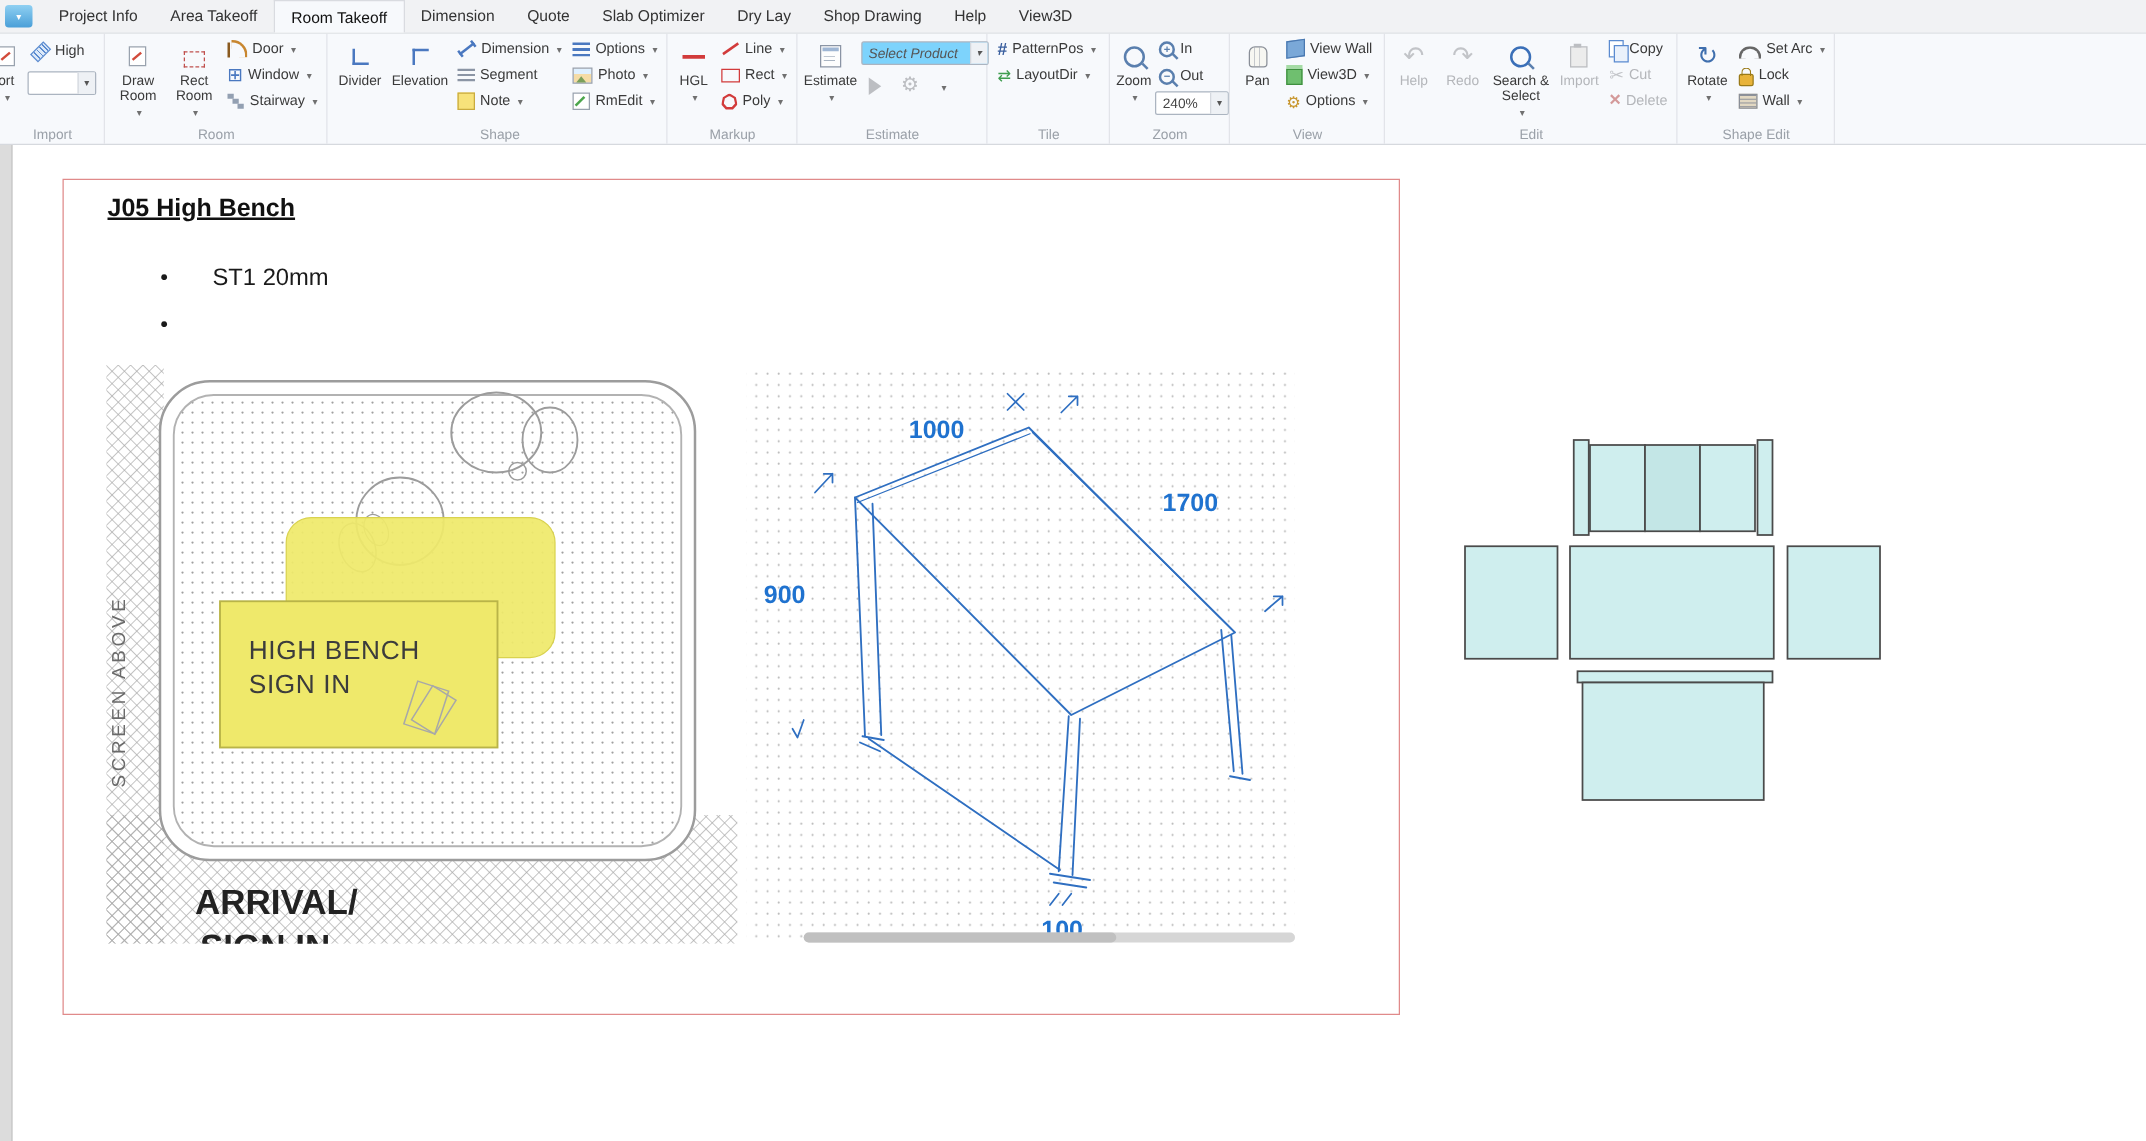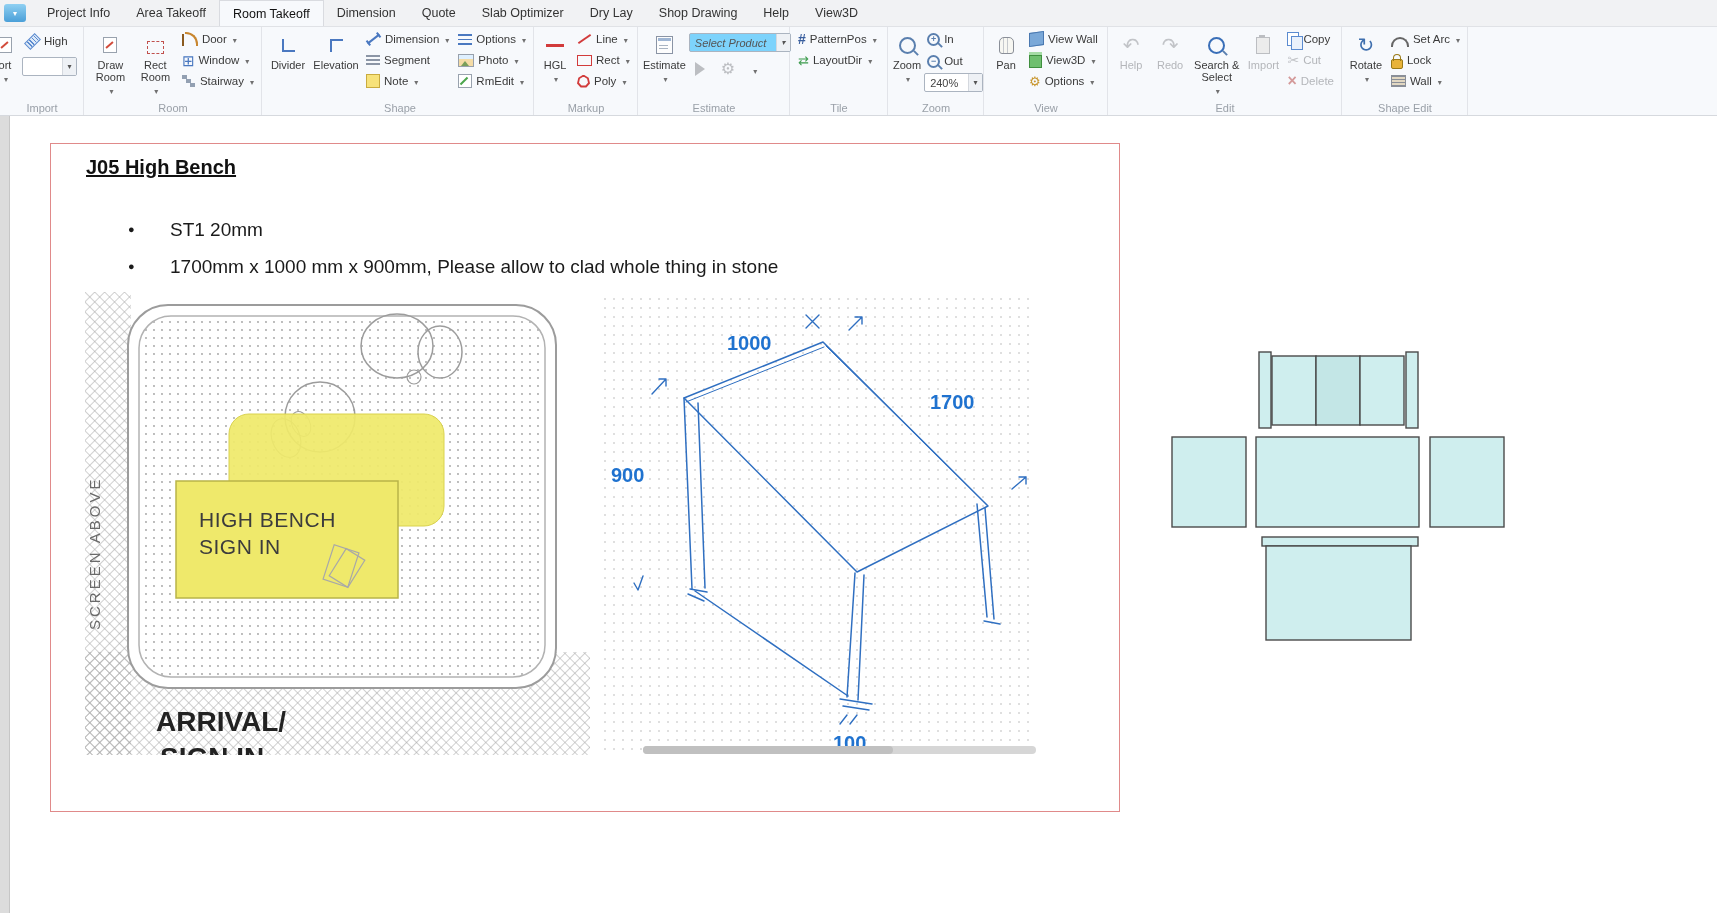--- a/index.html
+++ b/index.html
@@ -116,21 +116,21 @@
            background-image:linear-gradient(#8a8f98 1px,transparent 1px);background-size:100% 3px}
 
   
   .left-strip{position:absolute;left:0;top:115px;width:9px;bottom:0;background:#dcdcdc;
               border-right:1px solid #c6c6c6;z-index:3}
   .doc-border{position:absolute;left:50px;top:143px;width:1068px;height:667px;
               border:1px solid #e08a8a;background:#fff;z-index:1}
   .doc-title{position:absolute;left:86px;top:156px;font-size:20px;font-weight:bold;color:#111;
              text-decoration:underline;text-decoration-thickness:2px;z-index:4}
   .bullets{position:absolute;left:128px;top:204px;z-index:4}
-  .bullet-row{display:flex;align-items:flex-end;height:37px;font-size:19px;color:#1a1a1a}
+  .bullet-row{display:flex;align-items:center;height:37px;font-size:19px;color:#1a1a1a}
   .bdot{width:42px;flex:none}
   .bdot::before{content:"●";font-size:11px;position:relative;top:-3px}
   .overlay{position:absolute;left:0;top:0;z-index:2;pointer-events:none}
 </style>
 </head>
 <body>
 
 <div class="app">
 
   <div class="tabbar">
@@ -454,21 +454,20 @@
   <div class="left-strip"></div>
   <div class="doc-border"></div>
   <div class="doc-title">J05 High Bench</div>
   <div class="bullets">
     <div class="bullet-row">
       <span class="bdot"></span>
       <span>ST1 20mm</span>
     </div>
     <div class="bullet-row">
       <span class="bdot"></span>
-      <span>1700mm x 1000 mm x 900mm, Please allow to clad whole thing in stone</span>
     </div>
   </div>
 
   <svg class="overlay" width="1717" height="913" viewBox="0 0 1717 913">
     <defs>
       <pattern id="dots" width="8" height="8" patternUnits="userSpaceOnUse">
         <circle cx="2" cy="2" r="0.9" fill="#9f9f9f"></circle>
       </pattern>
       <pattern id="dots2" width="9" height="9" patternUnits="userSpaceOnUse">
         <circle cx="2" cy="2" r="0.8" fill="#b5b5b5"></circle>

